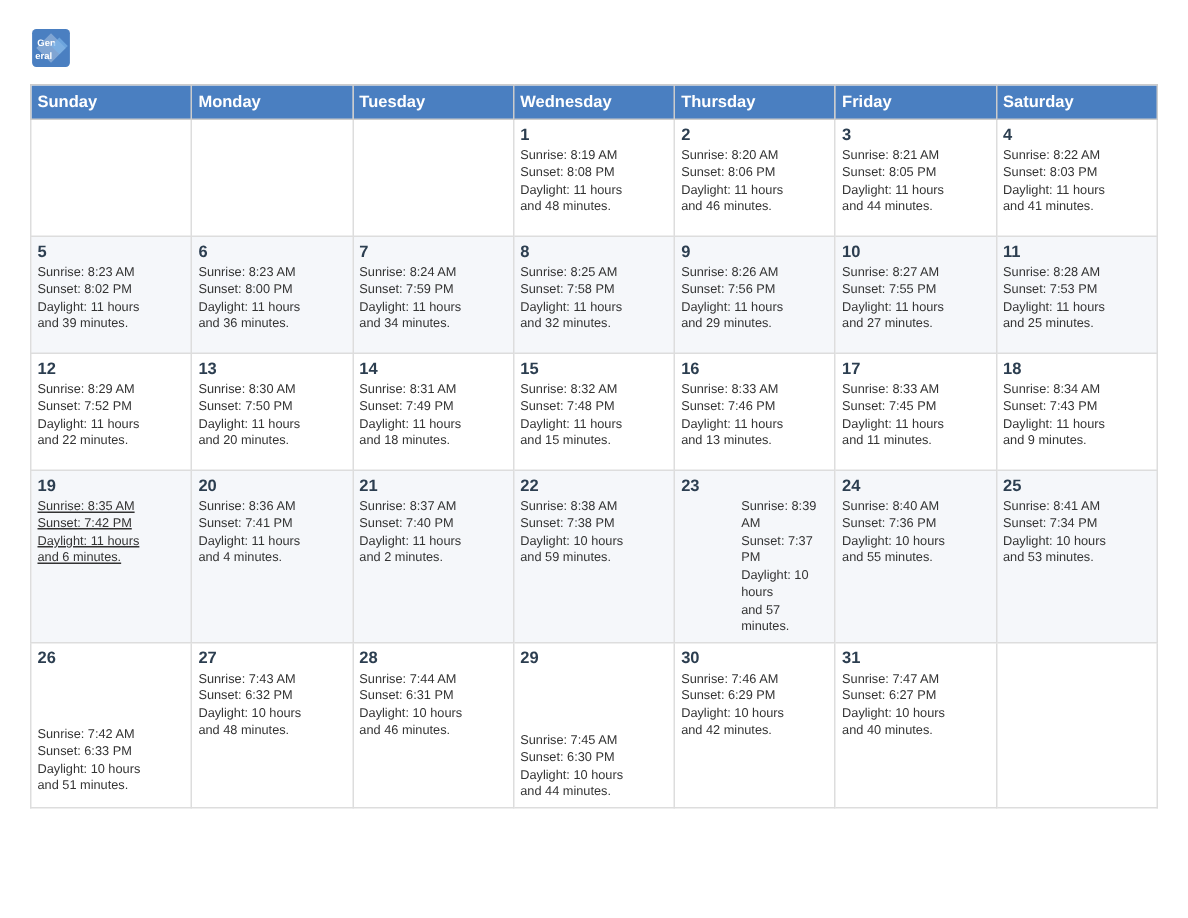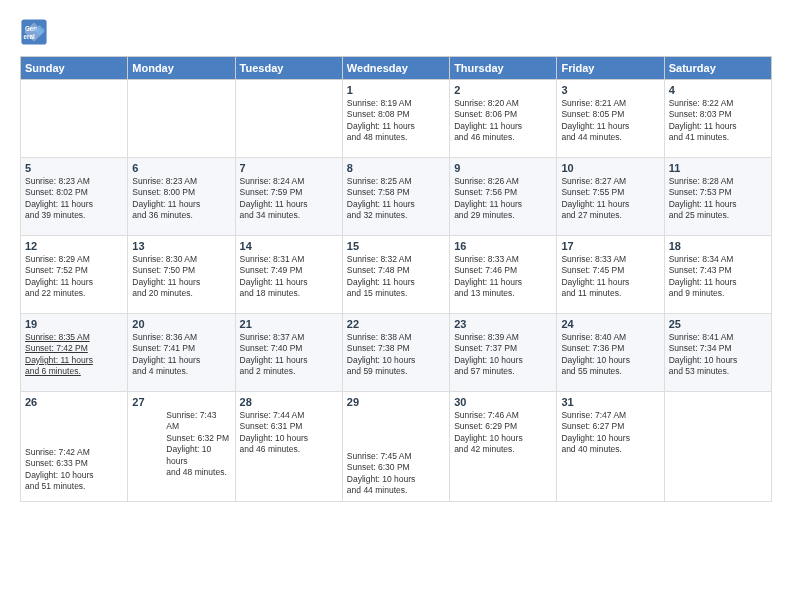--- a/index.html
+++ b/index.html
@@ -289,21 +289,21 @@
           </td>
           <td>
             <div class="day-num">22</div>
             <div class="day-info" style="white-space: pre-line;">Sunrise: 8:38 AM
 Sunset: 7:38 PM
 Daylight: 10 hours
 and 59 minutes.</div>
           </td>
           <td>
             <div class="day-num">23</div>
-            <div class="day-info" style="white-space: pre-line;">Sunrise: 8:39 AM
+            <div class="day-info" style="white-space: pre-line; margin-left: 40px;">Sunrise: 8:39 AM
 Sunset: 7:37 PM
 Daylight: 10 hours
 and 57 minutes.</div>
           </td>
           <td>
             <div class="day-num">24</div>
             <div class="day-info" style="white-space: pre-line;">Sunrise: 8:40 AM
 Sunset: 7:36 PM
 Daylight: 10 hours
 and 55 minutes.</div>
@@ -319,21 +319,21 @@
         <tr>
           <td>
             <div class="day-num">26</div>
             <div class="day-info" style="white-space: pre-line; margin-top: 39px;">Sunrise: 7:42 AM
 Sunset: 6:33 PM
 Daylight: 10 hours
 and 51 minutes.</div>
           </td>
           <td>
             <div class="day-num">27</div>
-            <div class="day-info" style="white-space: pre-line; margin-left: 34px;">Sunrise: 7:43 AM
+            <div class="day-info" style="white-space: pre-line;">Sunrise: 7:43 AM
 Sunset: 6:32 PM
 Daylight: 10 hours
 and 48 minutes.</div>
           </td>
           <td>
             <div class="day-num">28</div>
             <div class="day-info" style="white-space: pre-line;">Sunrise: 7:44 AM
 Sunset: 6:31 PM
 Daylight: 10 hours
 and 46 minutes.</div>

